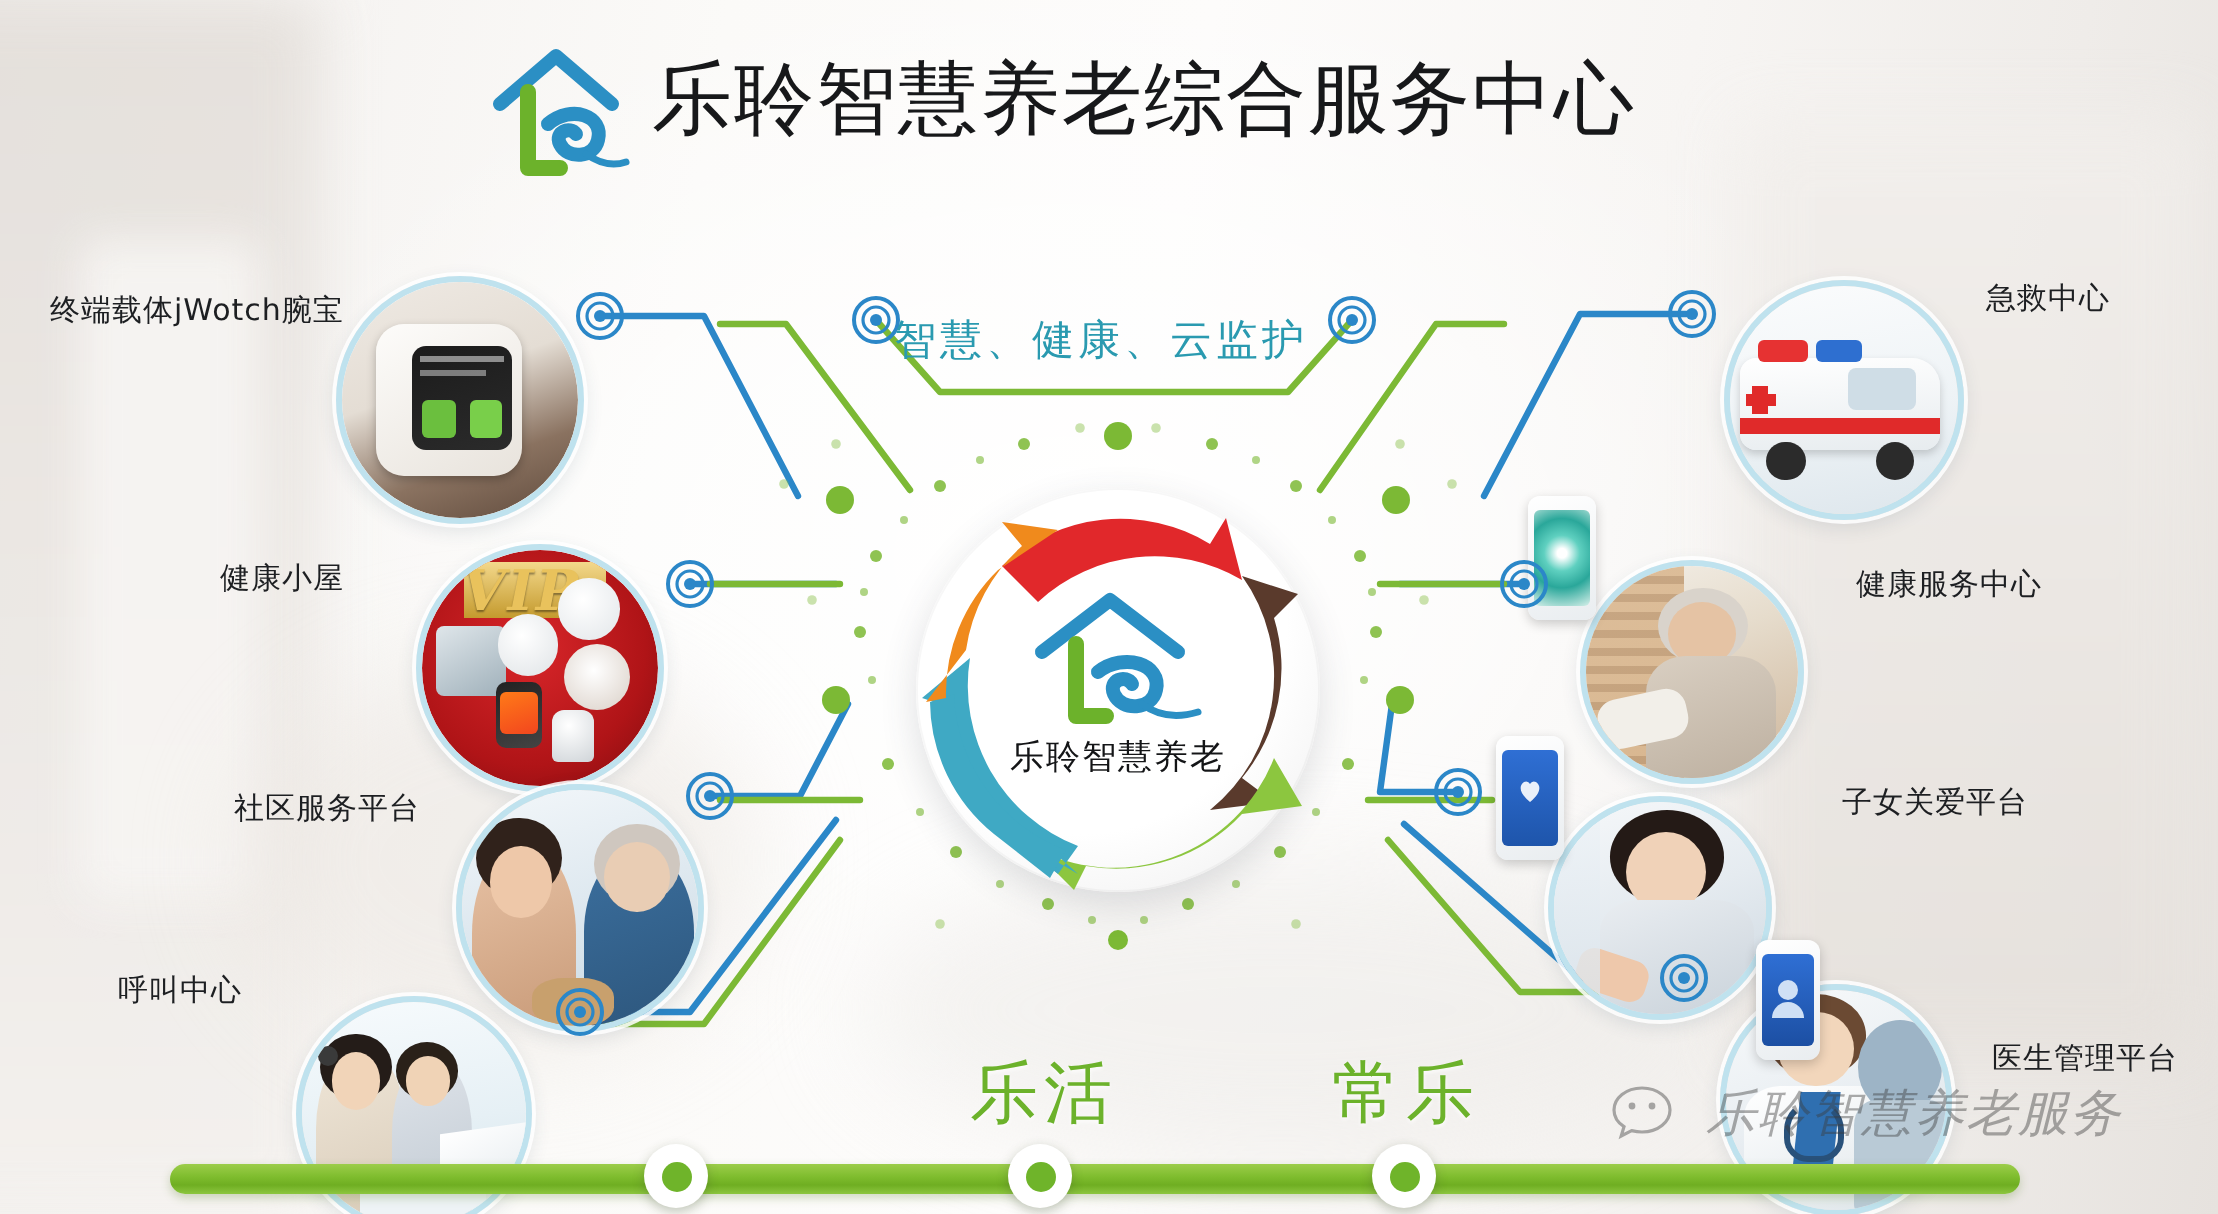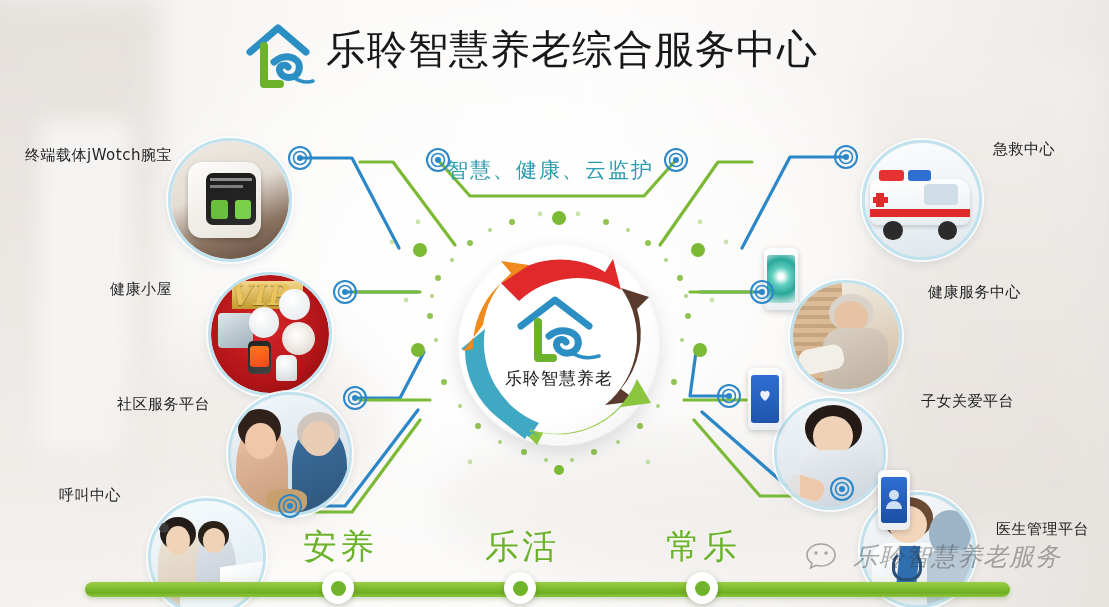--- a/index.html
+++ b/index.html
@@ -396,21 +396,20 @@
   <div class="label" style="left:25px;top:146px;">终端载体jWotch腕宝</div>
   <div class="label" style="left:110px;top:280px;">健康小屋</div>
   <div class="label" style="left:117px;top:395px;">社区服务平台</div>
   <div class="label" style="left:59px;top:486px;">呼叫中心</div>
 
   <div class="label" style="left:993px;top:140px;">急救中心</div>
   <div class="label" style="left:928px;top:283px;">健康服务中心</div>
   <div class="label" style="left:921px;top:392px;">子女关爱平台</div>
   <div class="label" style="left:996px;top:500px;margin-top:20px;">医生管理平台</div>
 
-  <div class="rail-word" style="left:303px;top:524px;">安养</div>
   <div class="rail-word" style="left:485px;top:524px;">乐活</div>
   <div class="rail-word" style="left:666px;top:524px;">常乐</div>
 
   <div id="rail"></div>
   <div class="rail-dot" style="left:322px;">
       <i></i>
     </div>
   <div class="rail-dot" style="left:504px;">
       <i></i>
     </div>

